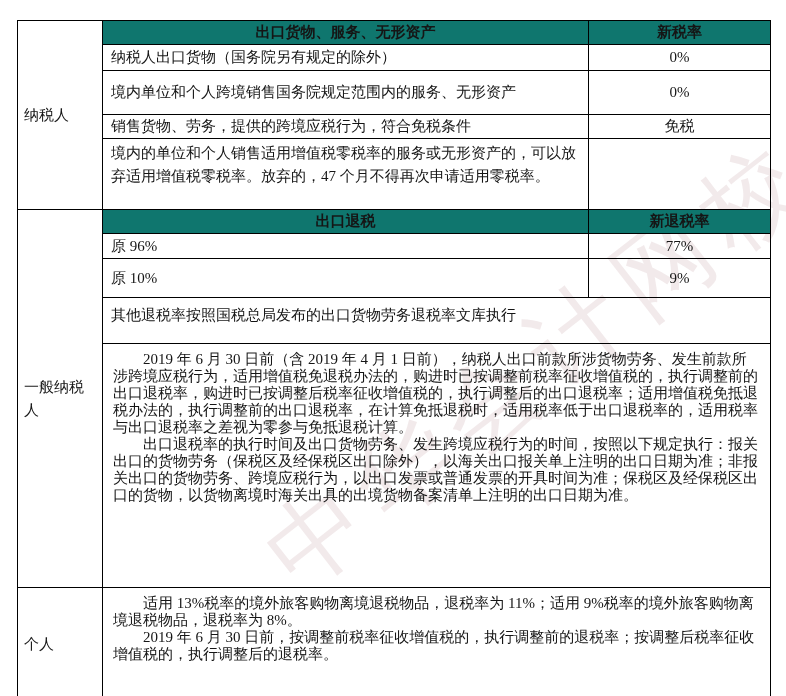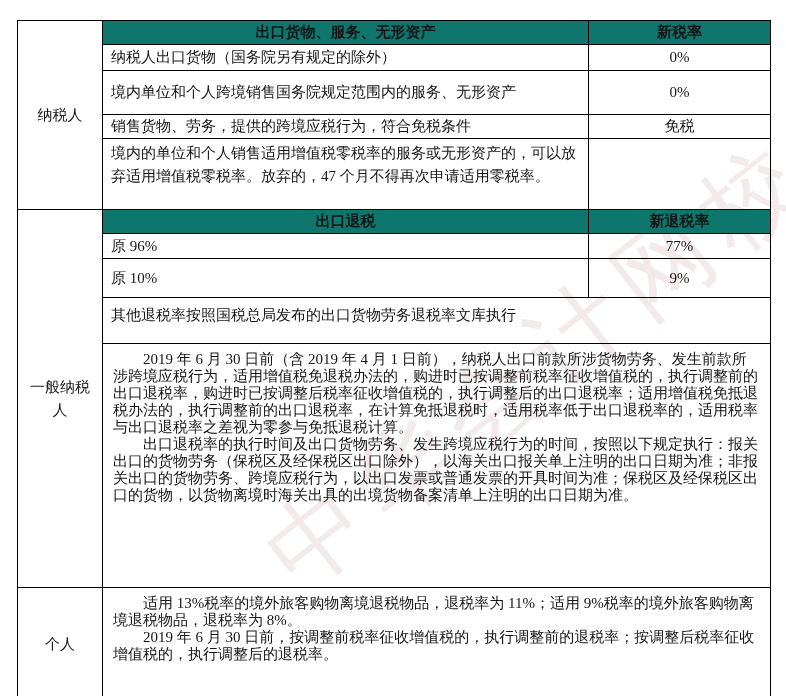--- a/index.html
+++ b/index.html
@@ -35,21 +35,20 @@
   }
   .tax-table td {
     border: 1px solid #000000;
     font-size: 15px;
     line-height: 23px;
     padding: 0 8px;
     vertical-align: middle;
     overflow: hidden;
   }
   td.label-cell {
-    text-align: center;
     padding: 0 6px;
     vertical-align: middle;
   }
   td.hdr {
     background: #0f766e;
     font-weight: bold;
     text-align: center;
     padding: 0 4px;
   }
   td.rate-cell { text-align: center; }

